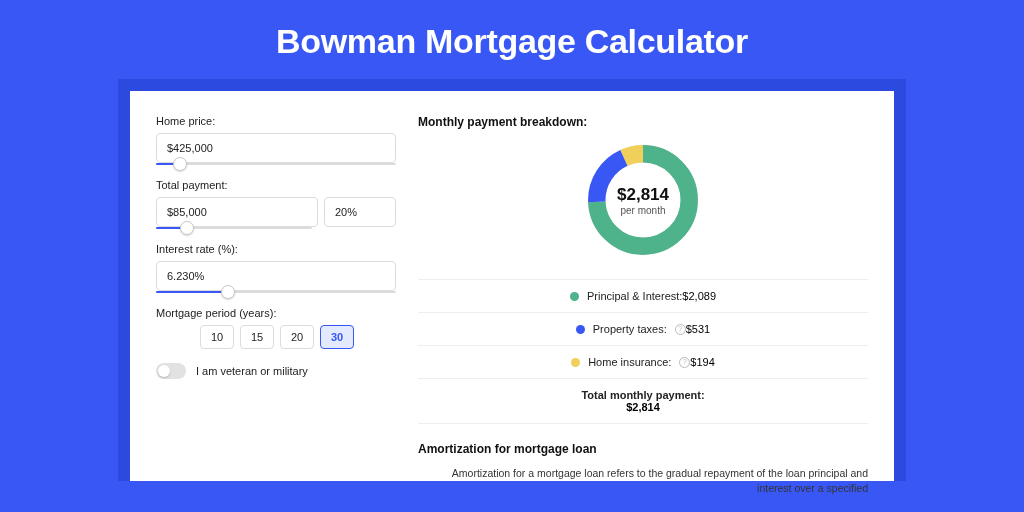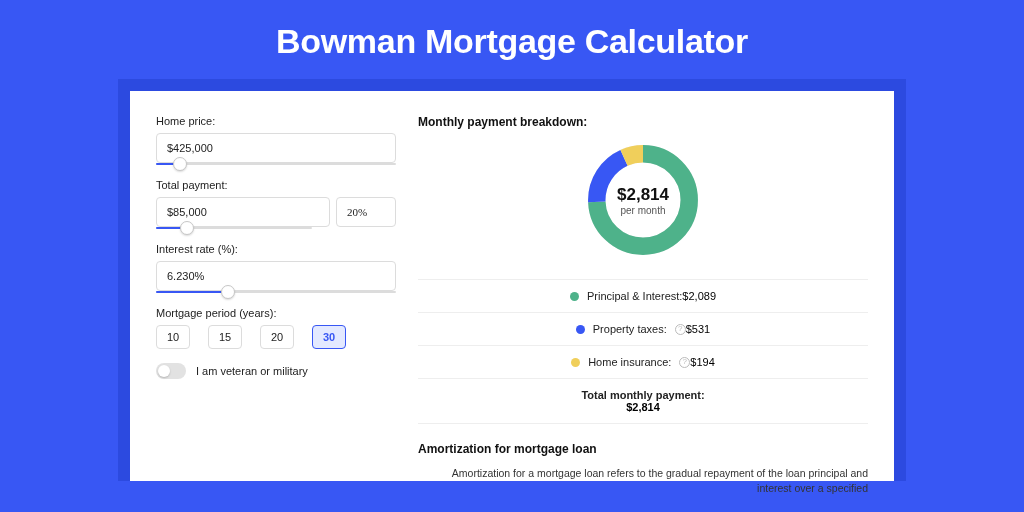--- a/index.html
+++ b/index.html
@@ -67,23 +67,23 @@
     border: 1px solid #c7c7c7;
     border-radius: 50%;
     transform: translate(-50%, -50%);
     box-shadow: 0 1px 2px rgba(0,0,0,0.15);
   }
 
   .block { margin-bottom: 10px; }
 
   .dp-row { display: flex; gap: 6px; }
   .dp-row .input:first-child { flex: 1; }
-  .dp-row .input:last-child { width: 60px; flex:none;font-family:Liberation Serif, serif; }
-
-  .period-row { display: flex; gap: 18px; margin-bottom: 14px; }
+  .dp-row .input:last-child { width: 72px; flex:none; }
+
+  .period-row { display: flex; gap: 6px; margin-bottom: 14px; margin-left: 44px; }
   .period-btn {
     width: 34px; height: 24px;
     border: 1px solid #dcdcdc;
     border-radius: 4px;
     background: #fff;
     font-size: 11px;
     color: #222;
     display:flex; align-items:center; justify-content:center;
     cursor: pointer;
   }

